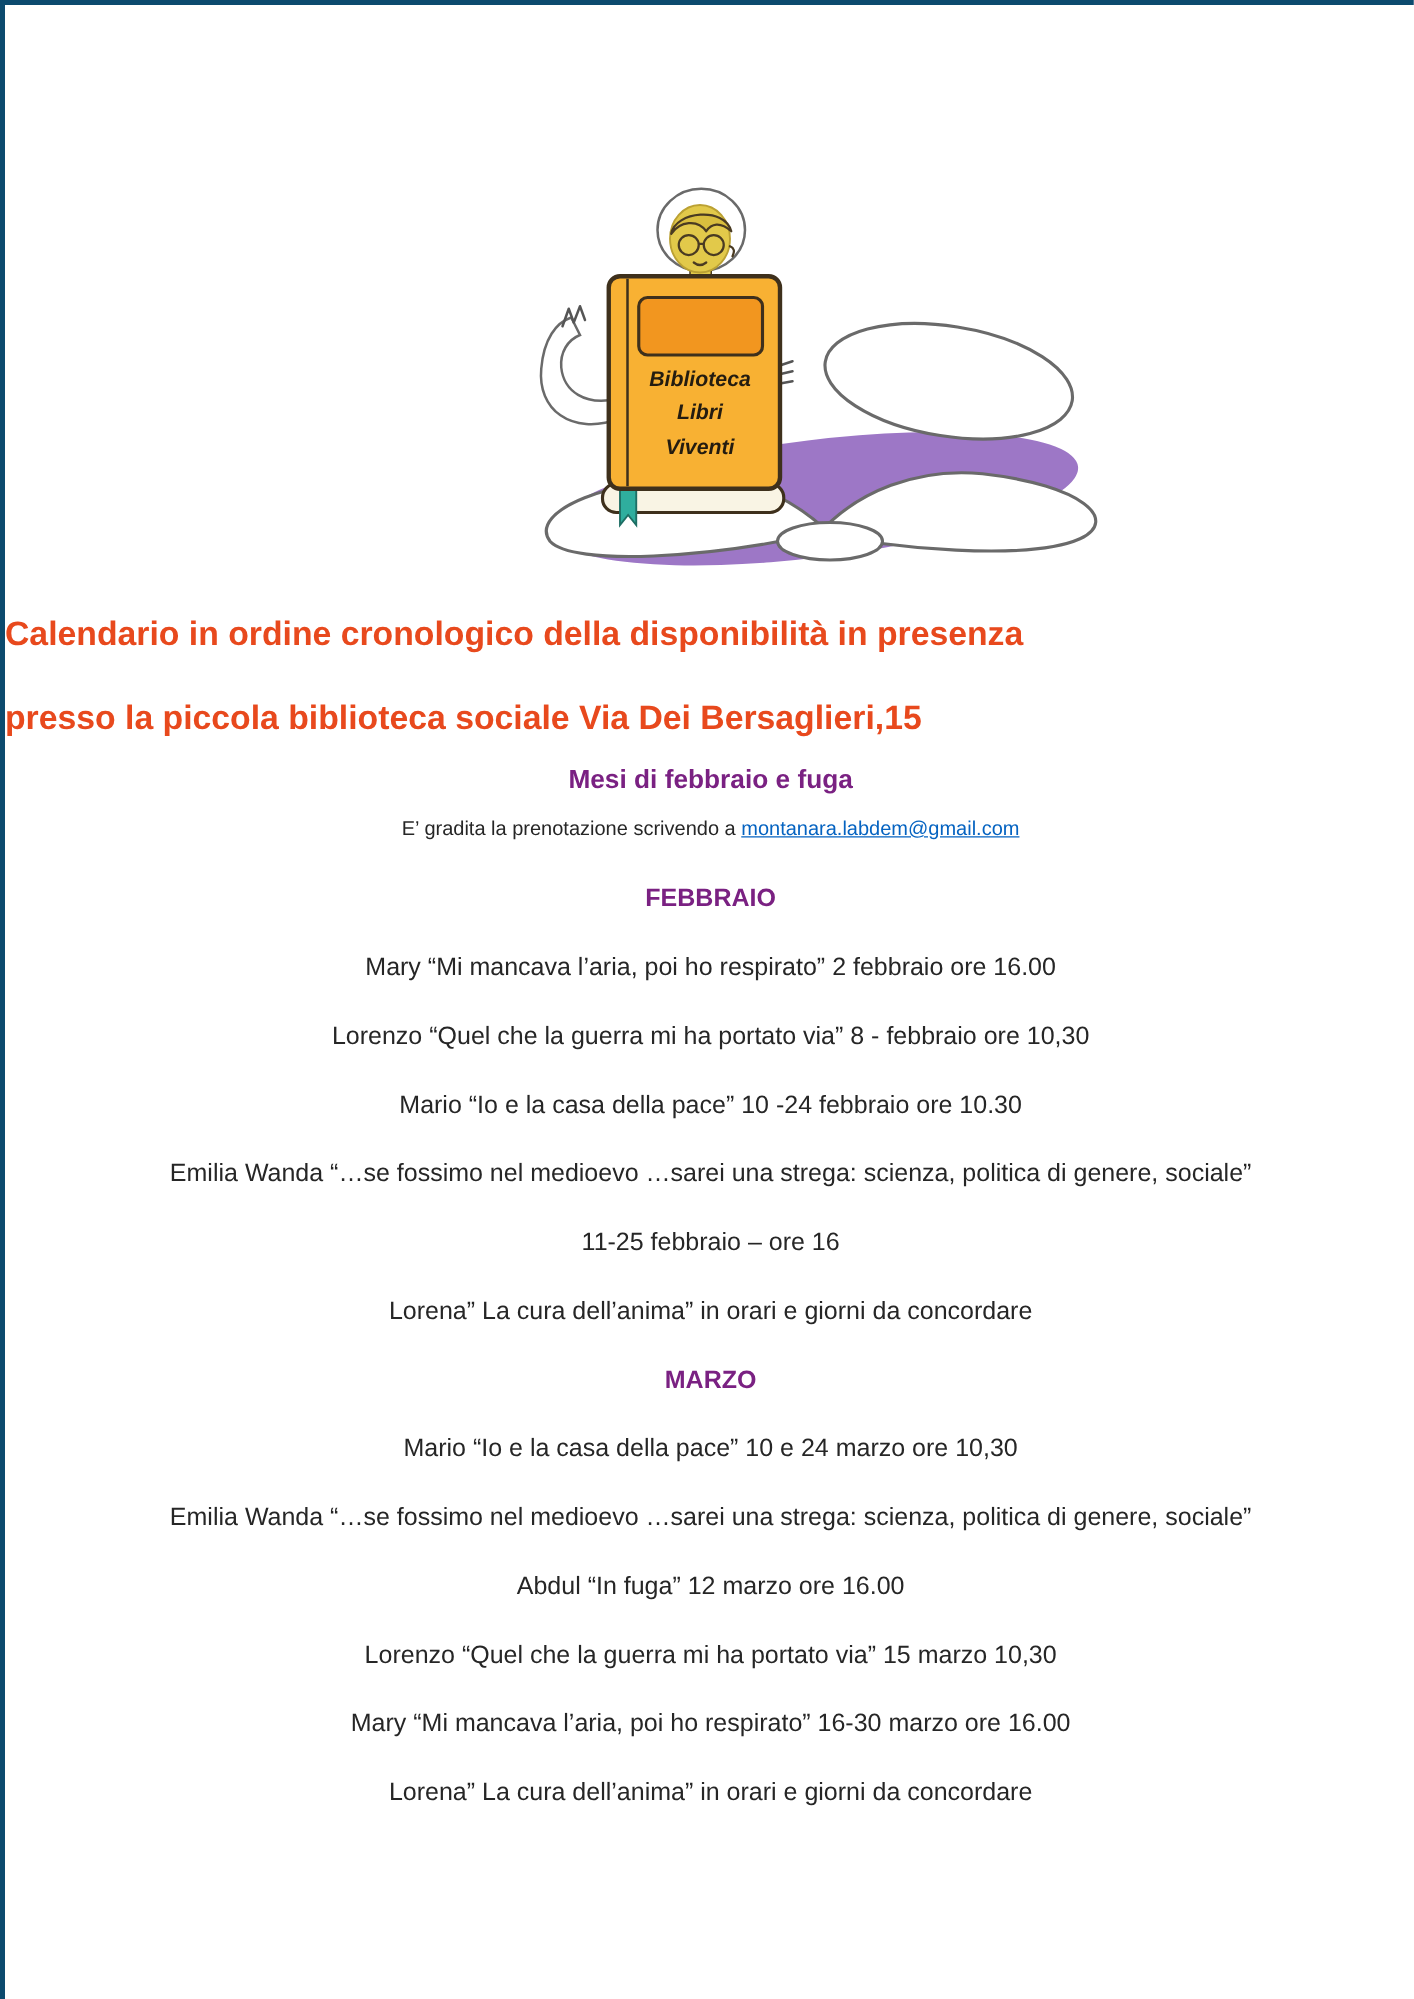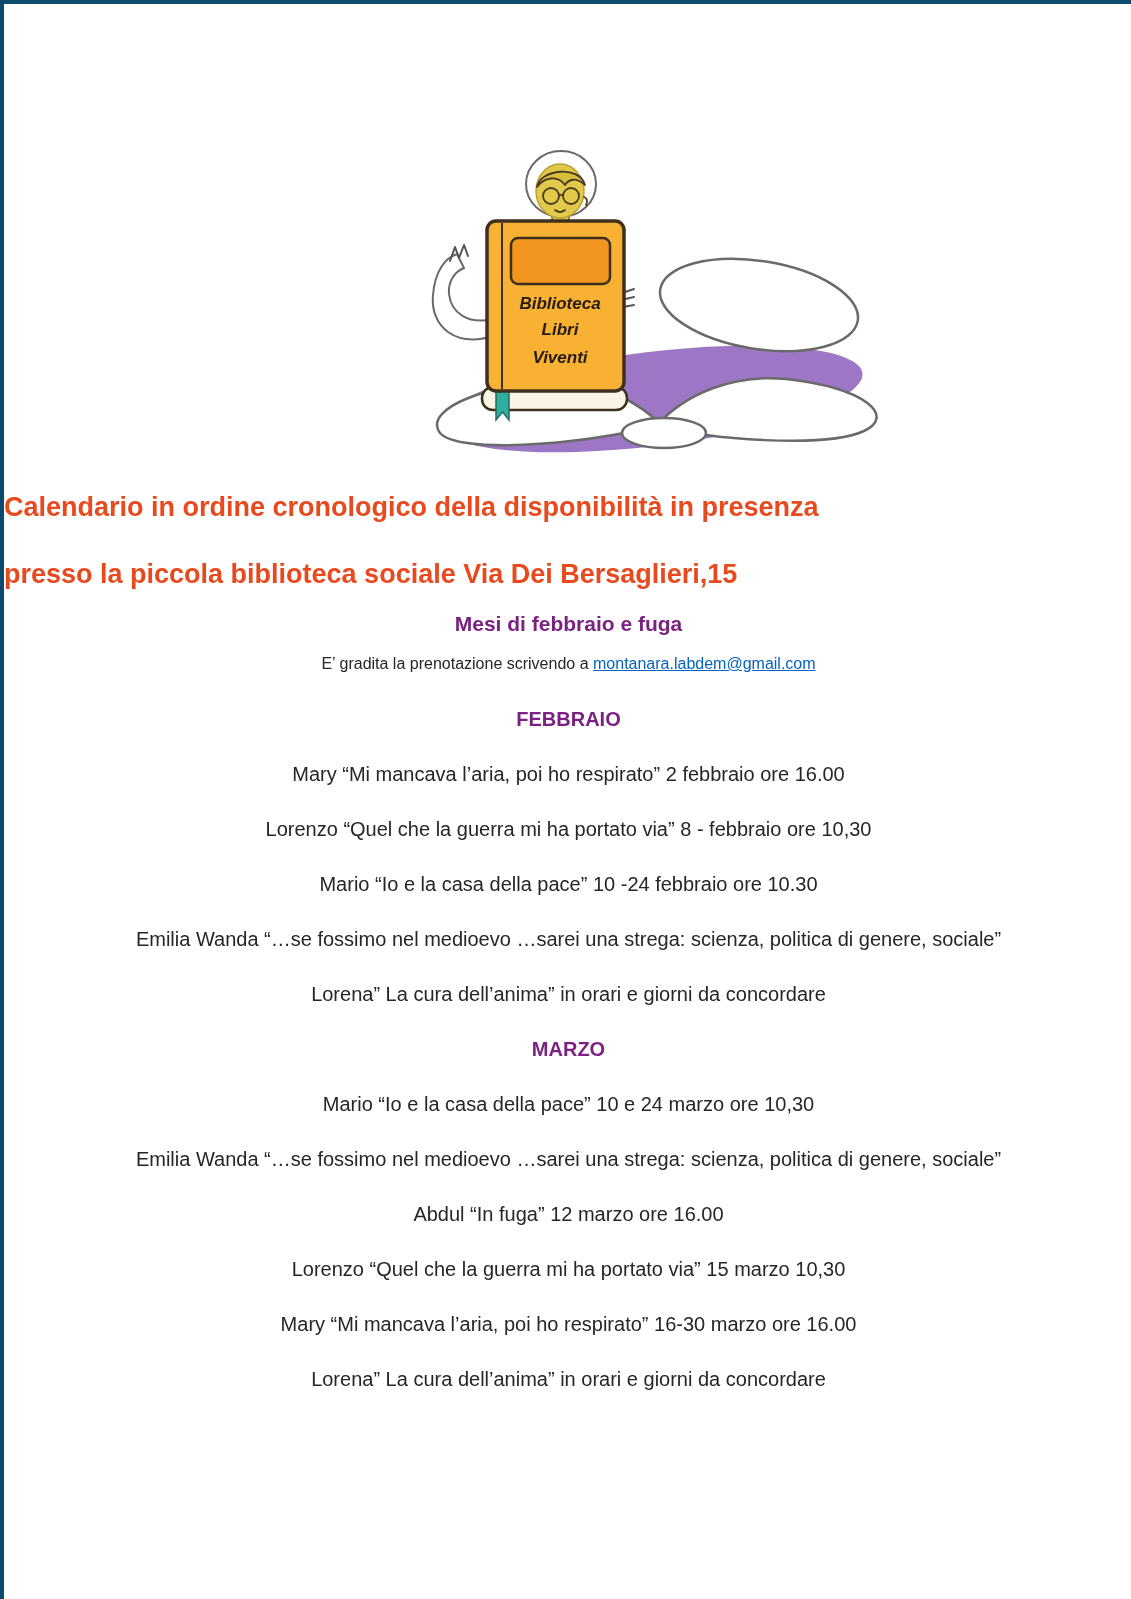--- a/index.html
+++ b/index.html
@@ -136,20 +136,21 @@
     <a href="#">montanara.labdem@gmail.com</a>
   </p>
 
   <div class="sections">
     <div>
       <p class="section-heading">FEBBRAIO</p>
     <p class="event-line">Mary “Mi mancava l’aria, poi ho respirato” 2 febbraio ore 16.00</p>
         <p class="event-line">Lorenzo “Quel che la guerra mi ha portato via” 8 - febbraio ore 10,30</p>
         <p class="event-line">Mario “Io e la casa della pace” 10 -24 febbraio ore 10.30</p>
         <p class="event-line">Emilia Wanda “…se fossimo nel medioevo …sarei una strega: scienza, politica di genere, sociale”</p>
+        <p class="event-line">11-25 febbraio – ore 16</p>
         <p class="event-line">Lorena” La cura dell’anima” in orari e giorni da concordare</p>
       </div>
     <div>
       <p class="section-heading">MARZO</p>
     <p class="event-line">Mario “Io e la casa della pace” 10 e 24 marzo ore 10,30</p>
         <p class="event-line">Emilia Wanda “…se fossimo nel medioevo …sarei una strega: scienza, politica di genere, sociale”</p>
         <p class="event-line">Abdul “In fuga” 12 marzo ore 16.00</p>
         <p class="event-line">Lorenzo “Quel che la guerra mi ha portato via” 15 marzo 10,30</p>
         <p class="event-line">Mary “Mi mancava l’aria, poi ho respirato” 16-30 marzo ore 16.00</p>
         <p class="event-line">Lorena” La cura dell’anima” in orari e giorni da concordare</p>

